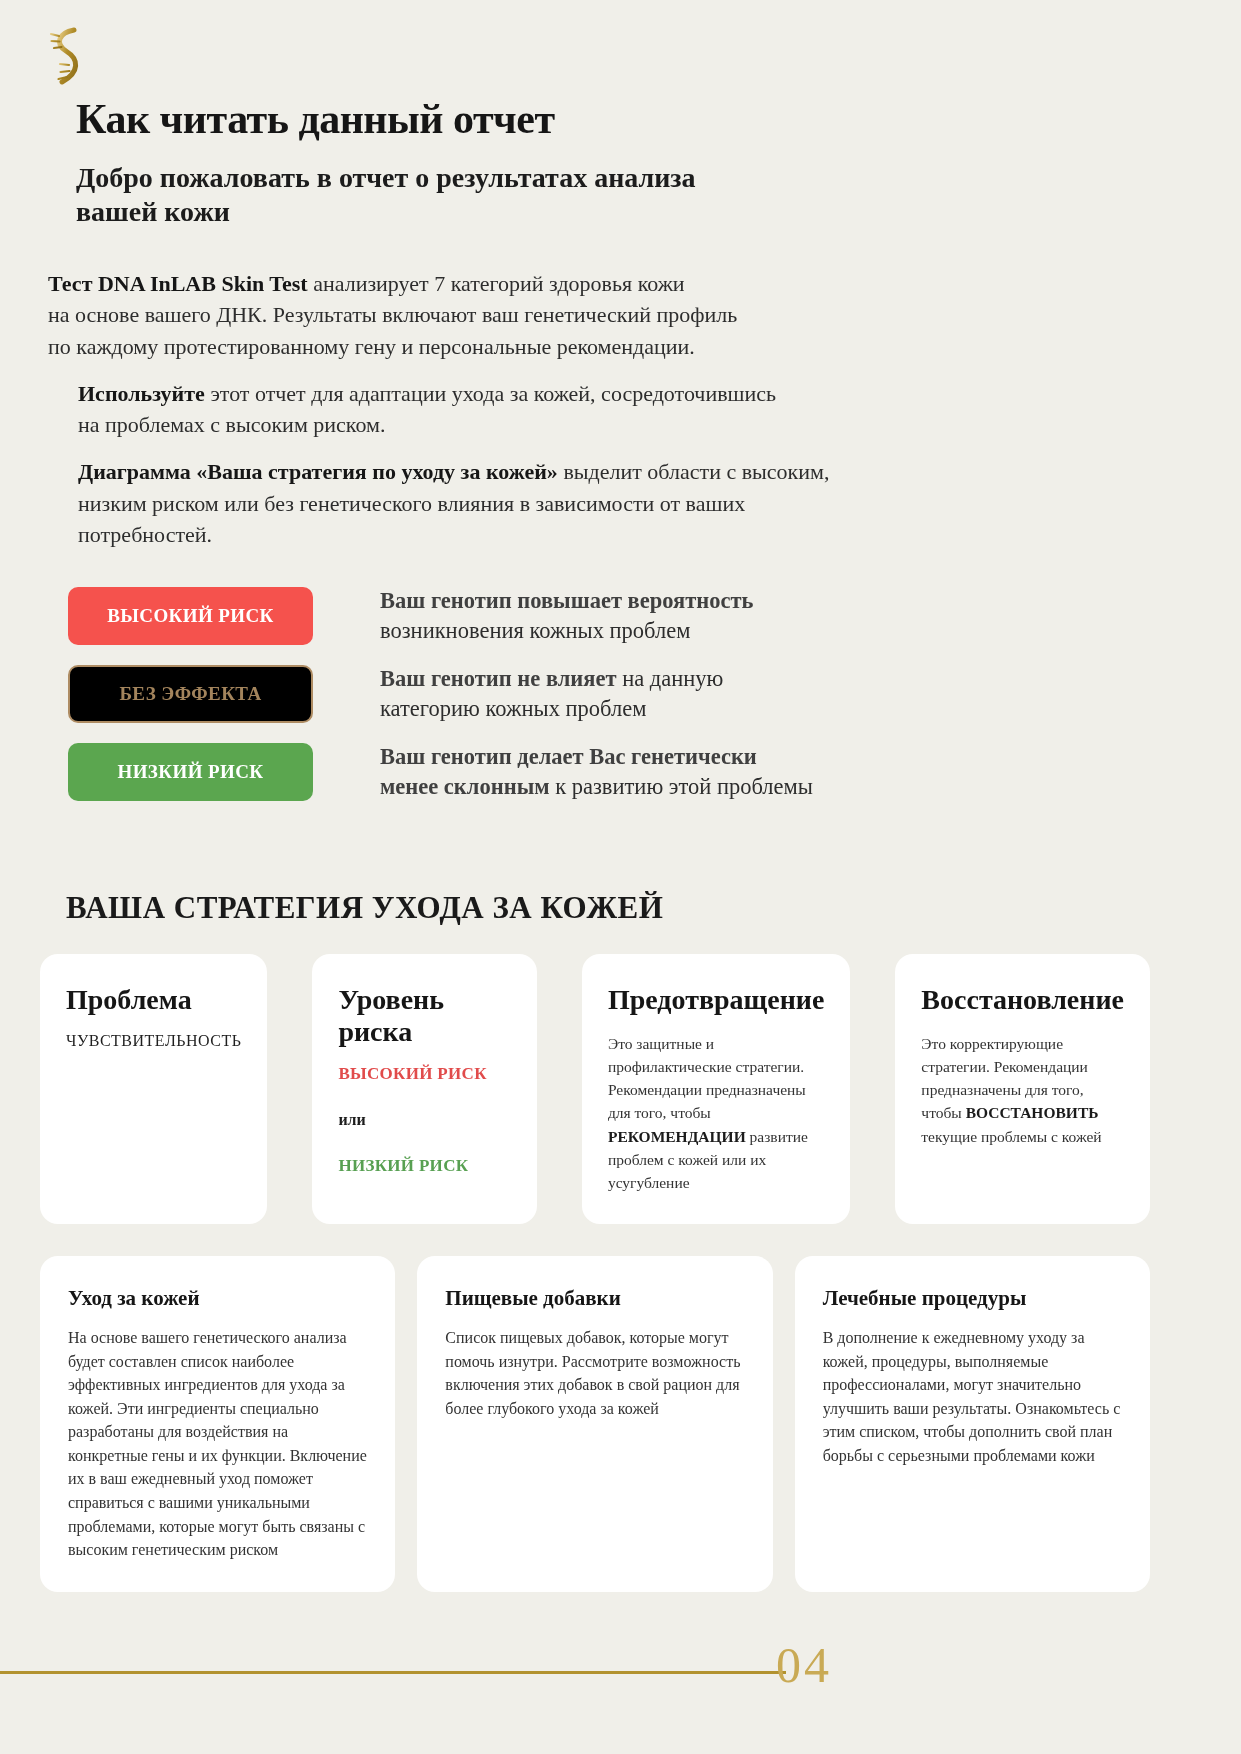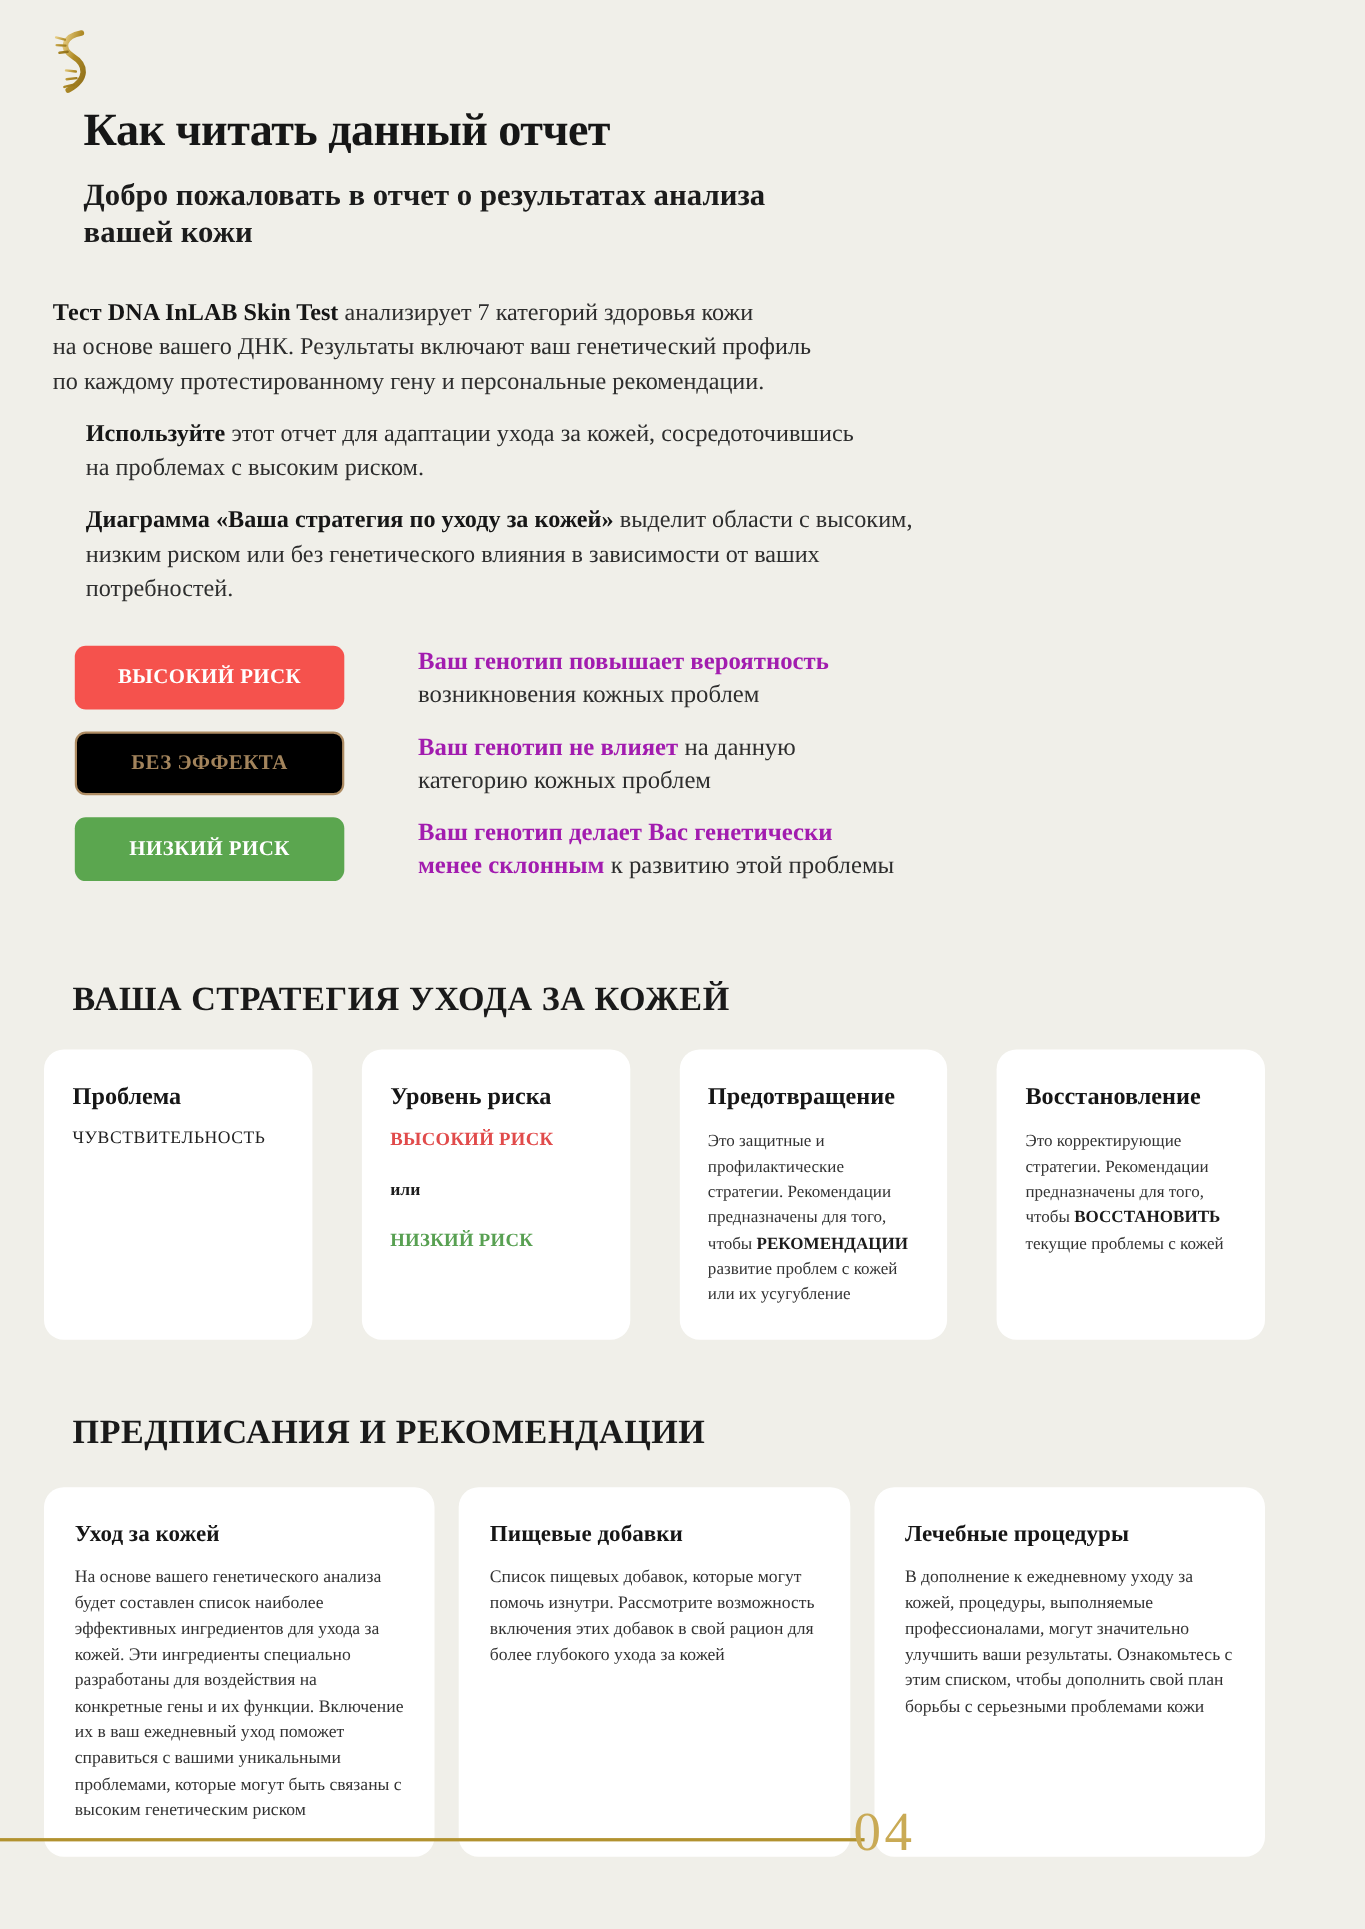--- a/index.html
+++ b/index.html
@@ -40,36 +40,36 @@
     box-sizing:border-box;flex:none;
   }
   .badge.high{background:#f5524d;color:#ffffff;}
   .badge.none{background:#000000;border:2px solid #ae8c63;color:#a3845c;}
   .badge.low{background:#5ba64f;color:#ffffff;}
   .badge-desc{
     margin-left:67px;max-width:560px;
     font-size:22.5px;line-height:1.33;color:#2d2d2d;
     white-space:pre-line;
   }
-  .badge-desc b{color:#a21caf;margin-top:17px;}
+  .badge-desc b{color:#404040;margin-top:17px;}
   .section-heading{
     margin:88px 0 0 66px;
     font-size:31px;font-weight:700;letter-spacing:0.5px;color:#1a1a1a;
   }
   .section-heading.second{margin-top:66px;}
   .cards{margin:28px 0 0 40px;width:1110px;display:grid;}
   .cards.strategy{grid-template-columns:repeat(4,1fr);gap:45px;}
   .cards.prescriptions{margin-top:32px;grid-template-columns:repeat(3,1fr);gap:22px;}
   .card{
     background:#ffffff;border-radius:18px;
     padding:30px 26px;box-sizing:border-box;
   }
   .cards.strategy .card{min-height:243px;}
   .cards.prescriptions .card{min-height:302px;padding:30px 28px;}
-  .card-title{font-size:22px;font-weight:700;color:#161616;margin:0 0 16px 0;}
+  .card-title{font-size:28px;font-weight:700;color:#161616;margin:0 0 16px 0;}
   .cards.prescriptions .card-title{font-size:21px;margin-bottom:15px;}
   .problem-value{font-size:16px;letter-spacing:0.5px;color:#1f1f1f;}
   .risk-high-text{font-size:17px;font-weight:700;color:#e14b4b;letter-spacing:0.3px;}
   .risk-or-text{font-size:16px;font-weight:700;color:#1d1d1d;margin-top:27px;}
   .risk-low-text{font-size:17px;font-weight:700;color:#58a052;letter-spacing:0.3px;margin-top:27px;}
   .card-body{font-size:15.5px;line-height:1.5;color:#333333;}
   .cards.prescriptions .card-body{font-size:16px;line-height:1.47;}
   .card-body b{color:#1b1b1b;}
   .footer-line{position:absolute;left:0;top:1671px;width:786px;height:3px;background:#b2922f;}
   .page-number{
@@ -142,21 +142,20 @@
     <div class="card">
       <div class="card-title">Предотвращение</div>
       <div class="card-body"><span>Это защитные и профилактические стратегии. Рекомендации предназначены для того, чтобы </span><b>РЕКОМЕНДАЦИИ</b><span> развитие проблем с кожей или их усугубление</span></div>
     </div>
     <div class="card">
       <div class="card-title">Восстановление</div>
       <div class="card-body"><span>Это корректирующие стратегии. Рекомендации предназначены для того, чтобы </span><b>ВОССТАНОВИТЬ</b><span> текущие проблемы с кожей</span></div>
     </div>
   </div>
 
-  <div class="section-heading second">ПРЕДПИСАНИЯ И РЕКОМЕНДАЦИИ</div>
 
   <div class="cards prescriptions">
     <div class="card">
       <div class="card-title">Уход за кожей</div>
       <div class="card-body">На основе вашего генетического анализа будет составлен список наиболее эффективных ингредиентов для ухода за кожей. Эти ингредиенты специально разработаны для воздействия на конкретные гены и их функции. Включение их в ваш ежедневный уход поможет справиться с вашими уникальными проблемами, которые могут быть связаны с высоким генетическим риском</div>
     </div>
     <div class="card">
       <div class="card-title">Пищевые добавки</div>
       <div class="card-body">Список пищевых добавок, которые могут помочь изнутри. Рассмотрите возможность включения этих добавок в свой рацион для более глубокого ухода за кожей</div>
     </div>

